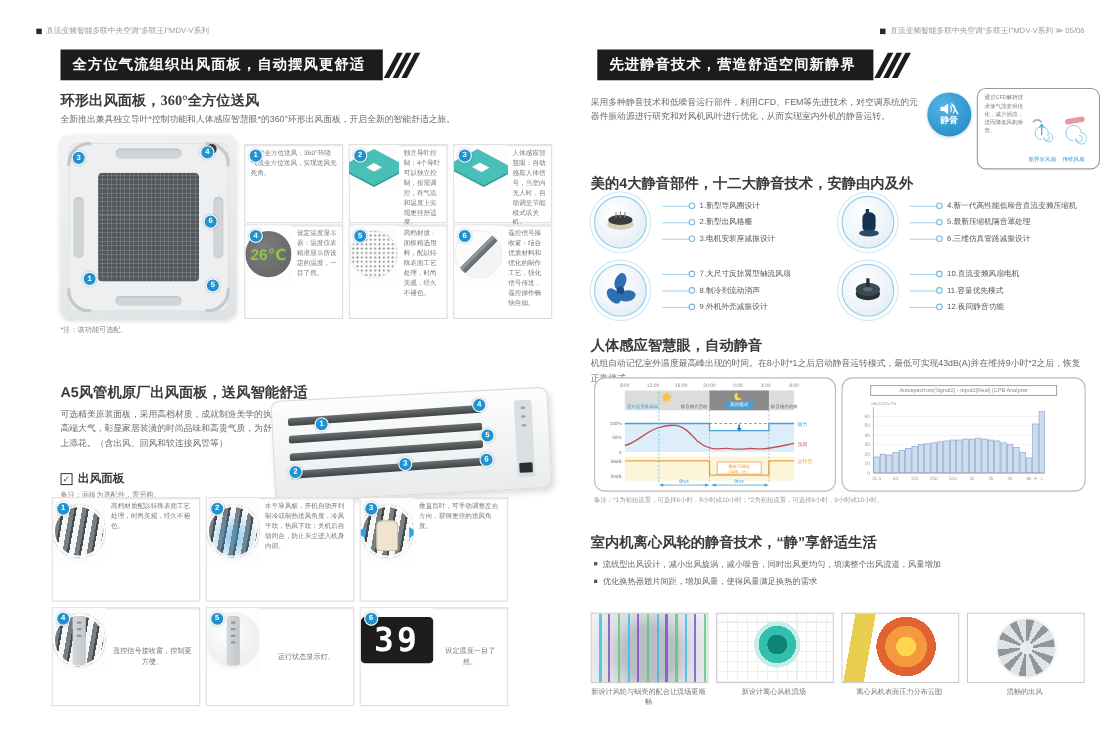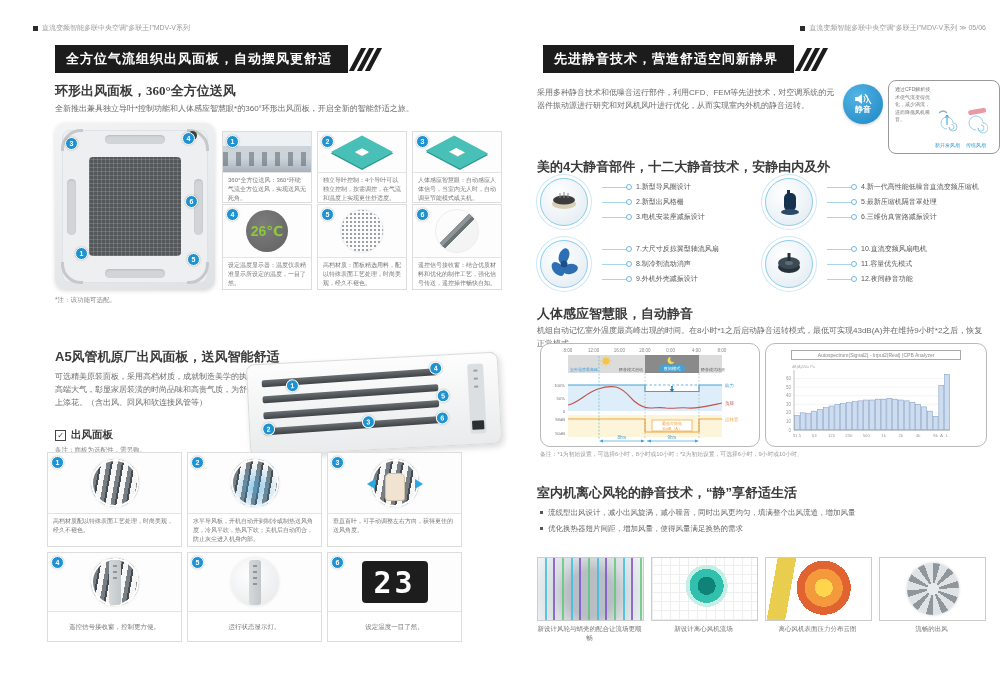--- a/index.html
+++ b/index.html
@@ -17,21 +17,21 @@
   .stripe{width:5px;height:23px;background:#1c1c1c;transform:skewX(-28deg);}
   
   .h2{font-size:13px;font-weight:bold;color:#3a3a3a;white-space:nowrap;}
   .body-p{font-size:8px;color:#6b6b6b;line-height:1.65;}
   .tiny{font-size:6.5px;color:#888;}
   
   .badge{width:11px;height:11px;border-radius:50%;background:#1f93d1;color:#fff;font-size:7px;
          font-weight:bold;display:flex;align-items:center;justify-content:center;
          border:1px solid #fff;box-shadow:0 0 2px rgba(0,0,0,.3);}
   
-  .fbox{position:absolute;background:#fff;border:1px solid #ddd;display:flex;flex-direction:column;}
+  .fbox{position:absolute;background:#fff;border:1px solid #ddd;display:flex;flex-direction:row;}
   .fbox .img{position:relative;flex:0 0 auto;display:flex;align-items:center;justify-content:center;overflow:hidden;background:#fdfdfd;}
   .fbox .cap{border-top:1px solid #e4e4e4;padding:3px 5px;font-size:6px;color:#777;line-height:1.5;flex:1;}
   .fbox .cap.center{text-align:center;font-size:6.5px;display:flex;align-items:center;justify-content:center;}
   .fbox .bdg{position:absolute;top:3px;left:3px;z-index:3;}
   
   .img-office{width:100%;height:100%;background:
      repeating-linear-gradient(90deg, rgba(70,80,90,.45) 0 5px, transparent 5px 13px),
      linear-gradient(180deg,#eef1f3 0 35%, #ccd4da 35% 65%, #a8b2ba 100%);
      background-size:100% 35%,100% 100%;background-position:0 75%,0 0;background-repeat:no-repeat,no-repeat;}
   .iso{background:#49c0b7;transform:rotateX(58deg) rotateZ(45deg);box-shadow:2px 2px 0 #2e9a92;position:relative;}
@@ -289,21 +289,21 @@
             <i></i>
           </span>
         </div>
       </div>
     <div class="cap center">运行状态显示灯。</div>
   </div>
   <div class="fbox" style="left:327px;top:552px;width:133px;height:88px;">
     <span class="badge bdg">6</span>
     <div class="img" style="height:58px;">
         <div class="seg">
-          <span>23</span>
+          <span>39</span>
         </div>
       </div>
     <div class="cap center">设定温度一目了然。</div>
   </div>
 
   <div class="abs banner" style="left:543px;top:45px;">
     <div class="bk">先进静音技术，营造舒适空间新静界</div>
     <div class="stripes">
       <i class="stripe"></i>
         <i class="stripe"></i>
@@ -613,21 +613,21 @@
         </g>
     </svg>
   </div>
 
   <div class="abs" style="left:540px;top:450px;font-size:5.8px;color:#999;">备注：*1为初始设置，可选择6小时，8小时或10小时；*2为初始设置，可选择6小时，9小时或10小时。</div>
 
   <div class="abs h2" style="left:537px;top:484px;">室内机离心风轮的静音技术，“静”享舒适生活</div>
   <div class="abs" style="left:540px;top:507px;width:450px;display:flex;flex-direction:column;gap:5px;">
     <div class="bullet">
         <span class="dot"></span>
-        <span>流线型出风设计，减小出风旋涡，减小噪音，同时出风更均匀，填满整个出风流道，增加风量</span>
+        <span>流线型出风设计，减小出风旋涡，减小噪音，同时出风更均匀，填满整个出风流道，风量增加</span>
       </div>
     <div class="bullet">
         <span class="dot"></span>
         <span>优化换热器翅片间距，增加风量，使得风量满足换热的需求</span>
       </div>
   </div>
 
   <div class="rimg" style="left:537px;top:557px;width:105px;height:62px;">
       <div class="cfd1"></div>
     </div>

